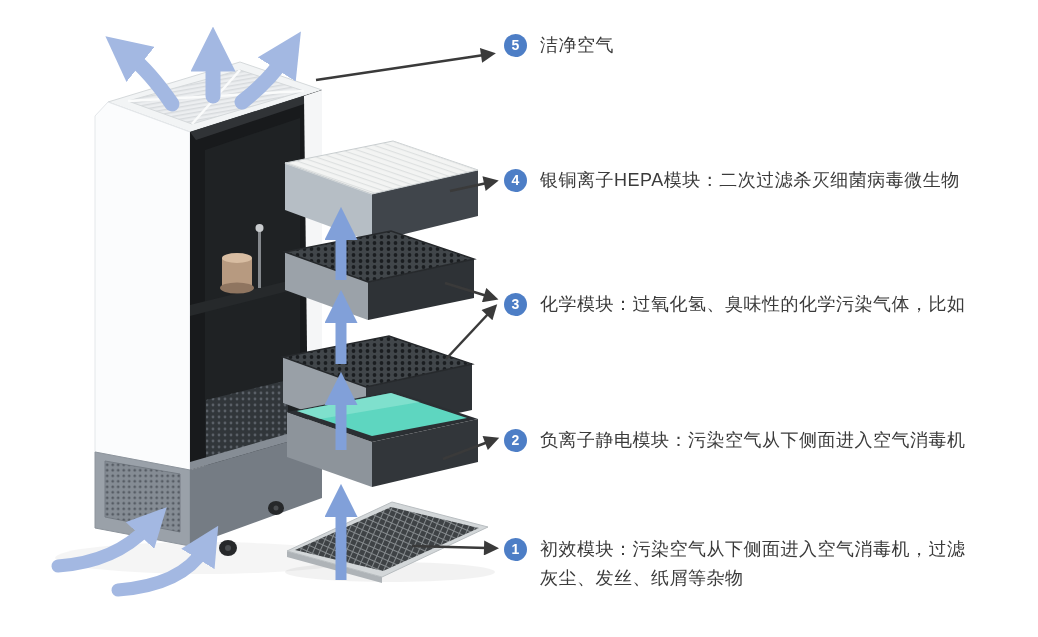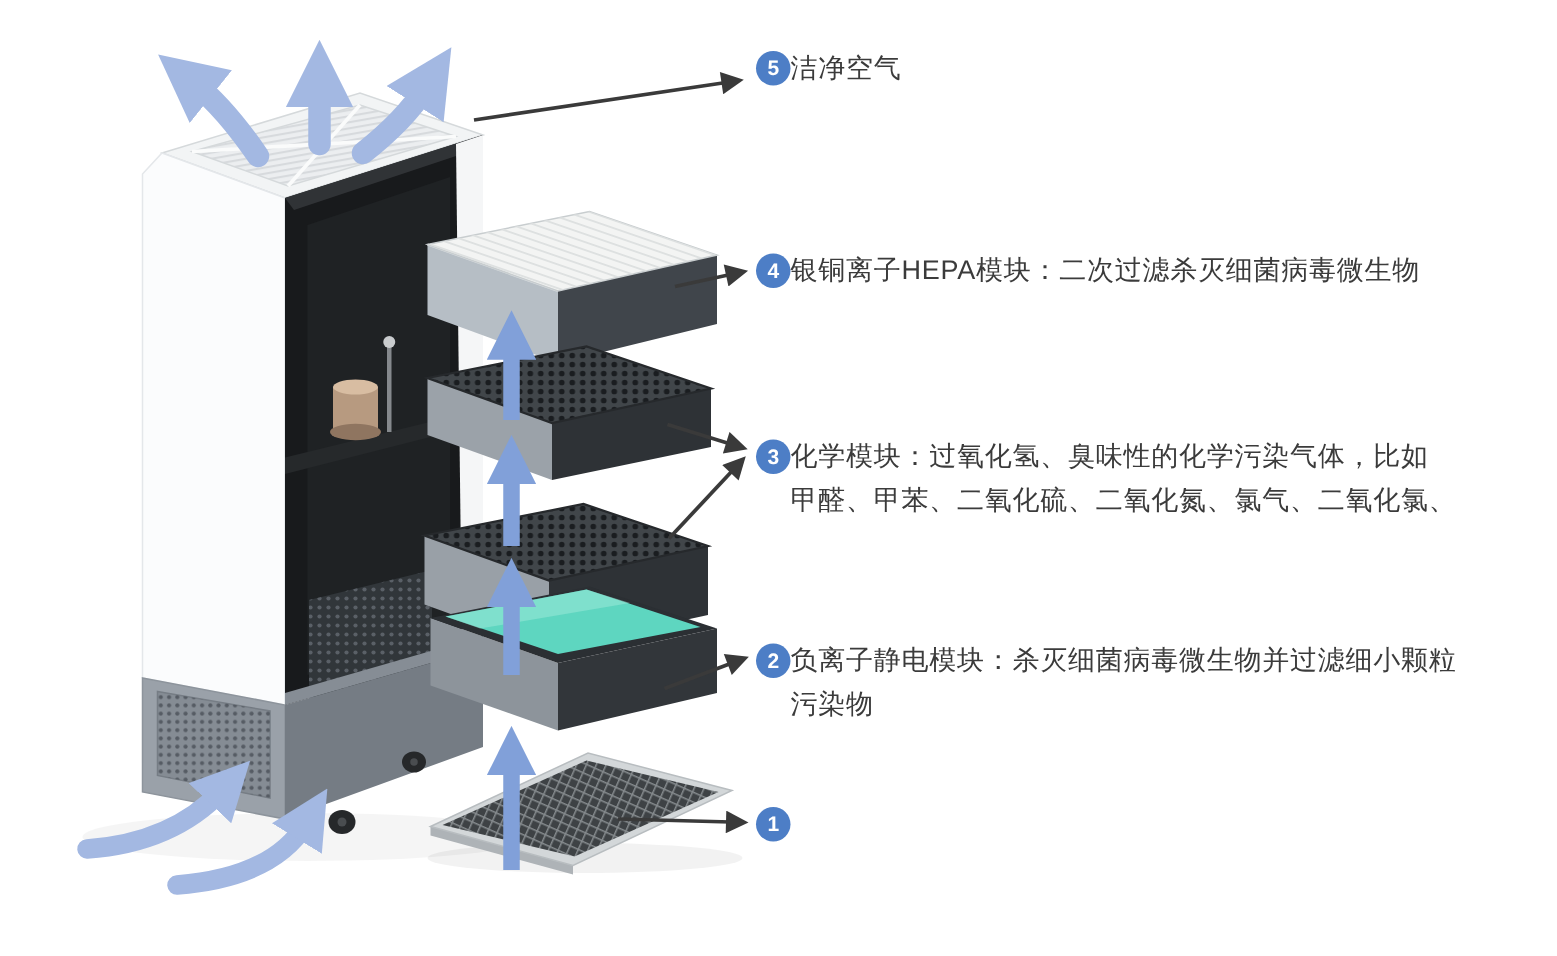--- a/index.html
+++ b/index.html
@@ -9,21 +9,21 @@
   }
   .stage svg{position:absolute;left:0;top:0;}
   
   .callout{position:absolute;left:504px;display:flex;align-items:flex-start;}
   .badge{
     width:23px;height:23px;border-radius:50%;
     background:var(--badge-blue,#4d7ec6);color:#fff;
     font-size:14px;font-weight:700;line-height:23px;text-align:center;
     flex:0 0 auto;margin-top:3px;
   }
-  .ctext{color:var(--text-dark,#3b3b3b);font-size:18px;line-height:29px;letter-spacing:.5px;}
+  .ctext{margin-left:13px;color:var(--text-dark,#3b3b3b);font-size:18px;line-height:29px;letter-spacing:.5px;}
   .ctext .line{white-space:nowrap;}
   
   .af-light{stroke:var(--airflow-light,#a3b8e2);fill:none;stroke-linecap:round;}
   .af-mid{stroke:var(--airflow-mid,#81a0d9);fill:none;}
   .leader{stroke:var(--leader-dark,#3a3a3a);fill:none;}
   .mh-light{fill:var(--airflow-light,#a3b8e2);}
   .mh-mid{fill:var(--airflow-mid,#81a0d9);}
   .mh-dark{fill:var(--leader-dark,#3a3a3a);}
   .teal{fill:var(--ion-teal,#5ed6c0);}
 </style>
@@ -185,31 +185,31 @@
     <span class="badge">4</span>
     <div class="ctext">
       <div class="line">银铜离子HEPA模块：二次过滤杀灭细菌病毒微生物</div>
     </div>
   </div>
 
   <div class="callout" style="top:290px">
     <span class="badge">3</span>
     <div class="ctext">
       <div class="line">化学模块：过氧化氢、臭味性的化学污染气体，比如</div>
-      <div class="line">甲醛、甲苯、二氧化硫、二氧化氮、氯气、二氧化氯、</div>
     </div>
   </div>
 
   <div class="callout" style="top:426px">
     <span class="badge">2</span>
     <div class="ctext">
-      <div class="line">负离子静电模块：杀灭细菌病毒微生物并过滤细小颗粒</div>
-      <div class="line">污染物</div>
+      <div class="line">负离子静电模块：污染空气从下侧面进入空气消毒机</div>
     </div>
   </div>
 
   <div class="callout" style="top:535px">
     <span class="badge">1</span>
     <div class="ctext">
+      <div class="line">初效模块：污染空气从下侧面进入空气消毒机，过滤</div>
+      <div class="line">灰尘、发丝、纸屑等杂物</div>
     </div>
   </div>
 
 </div>
 
 </body></html>

